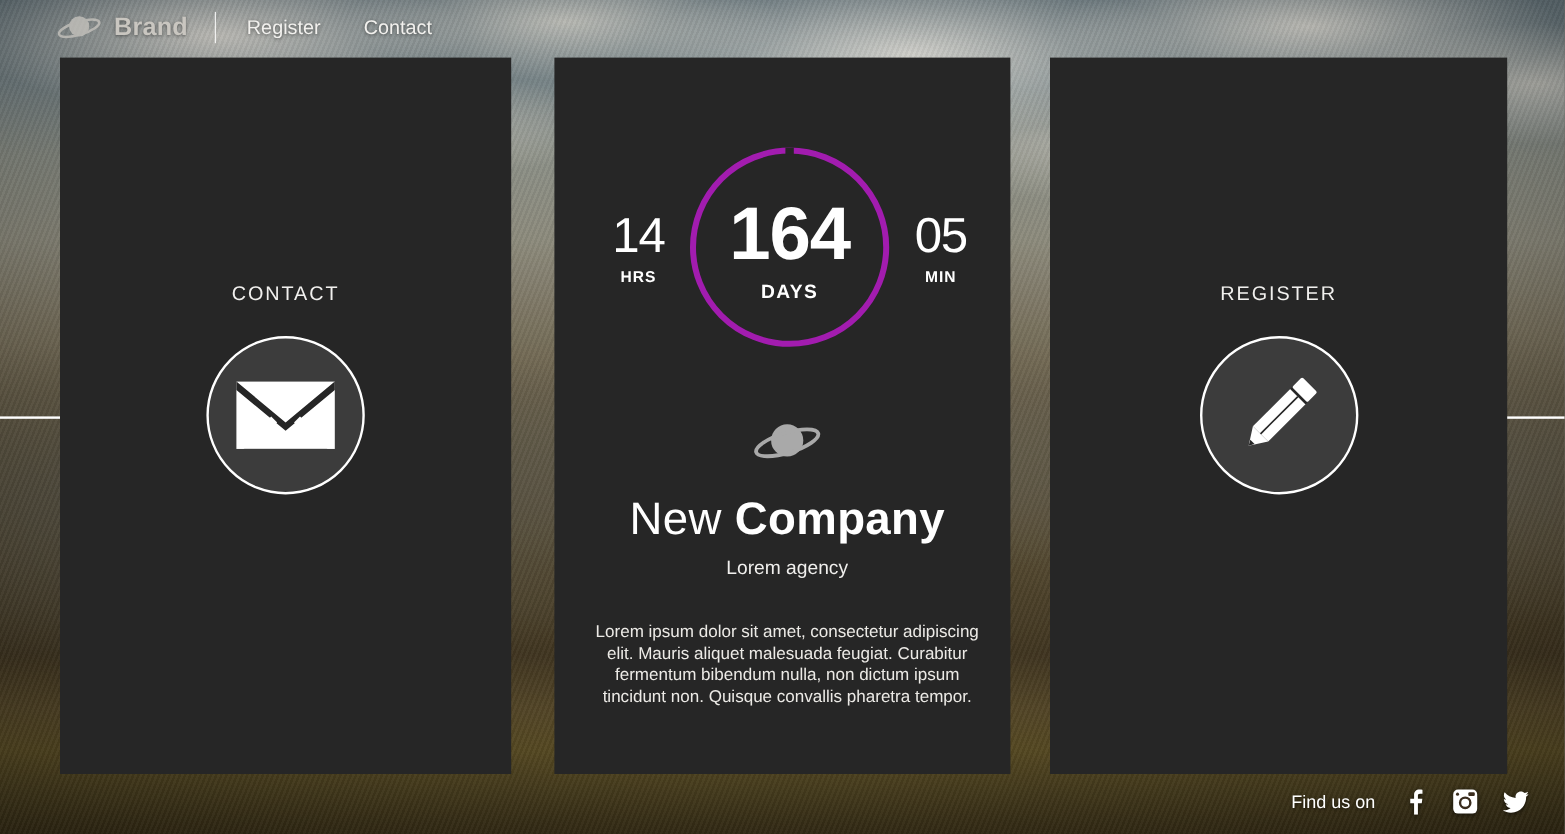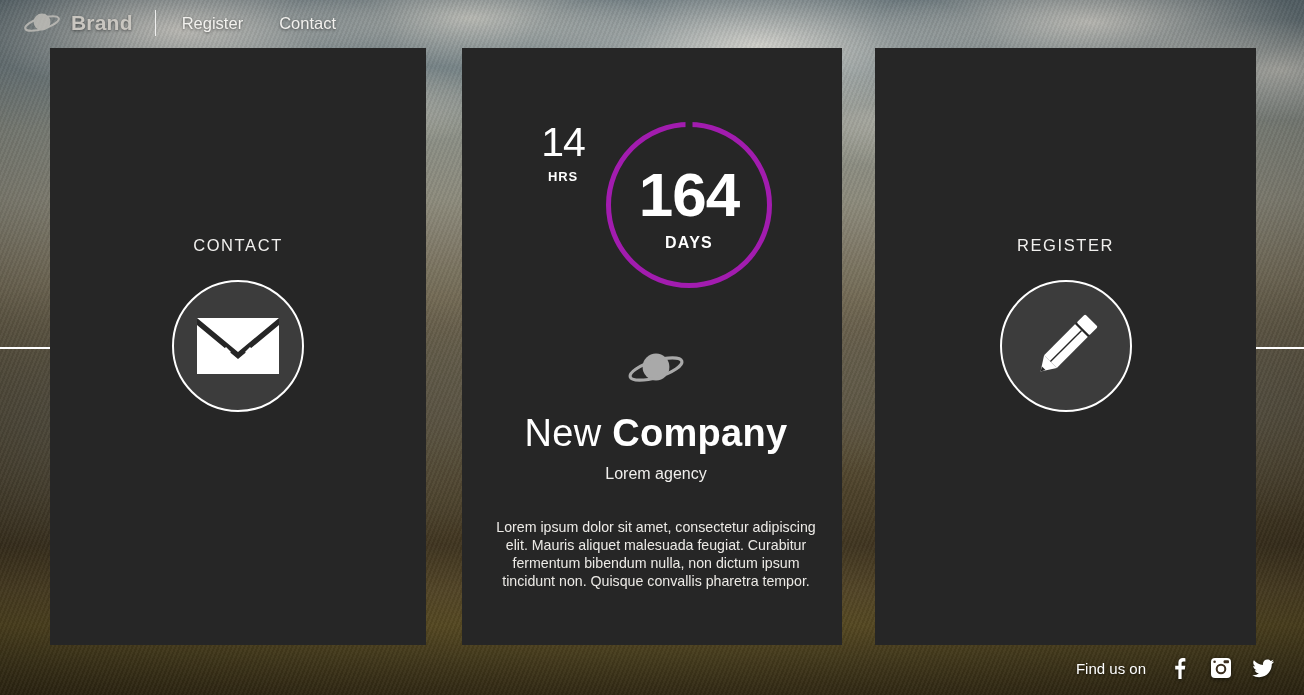--- a/index.html
+++ b/index.html
@@ -65,21 +65,21 @@
   }
 
   
   .navbar {
     position: absolute;
     top: 0; left: 0;
     width: 100%;
     height: 46px;
     display: flex;
     align-items: center;
-    padding-left: 22px;
+    padding-left: 46px;
     z-index: 40;
   }
   .brand {
     display: flex;
     align-items: center;
     gap: 9px;
     margin-right: 22px;
     text-decoration: none;
   }
   .brand-icon { width: 40px; height: 26px; display: block; opacity: .75; }
@@ -151,24 +151,25 @@
     border: 2px solid #ffffff;
     display: flex;
     align-items: center;
     justify-content: center;
     cursor: pointer;
   }
 
   
   .countdown {
     position: absolute;
-    top: 74px;
+    top: 63px;
     left: 0; right: 0;
     height: 190px;
     display: flex;
+    align-items: center;
     justify-content: center;
     margin-left: 12px;
   }
   .cd-unit {
     display: flex;
     flex-direction: column;
     align-items: center;
     line-height: 1;
   }
   .cd-side { width: 62px; }
@@ -322,20 +323,24 @@
       <div class="cd-unit cd-side">
         <div class="cd-num">14</div>
         <div class="cd-lbl">HRS</div>
       </div>
 
       <div class="cd-ring">
         <div class="cd-num">164</div>
         <div class="cd-lbl">DAYS</div>
       </div>
 
+      <div class="cd-unit cd-side">
+        <div class="cd-num">05</div>
+        <div class="cd-lbl">MIN</div>
+      </div>
     </div>
 
     <div class="center-body">
       <svg class="planet-logo" viewBox="0 0 62 42">
         <circle cx="31" cy="19" r="13.4" fill="#a9a9a9"></circle>
         <ellipse cx="31" cy="21" rx="27" ry="8.3" fill="none" stroke="#a9a9a9" stroke-width="3.2" transform="rotate(-17 31 21)"></ellipse>
       </svg>
 
       <div class="company-name">
         <span class="thin">New</span>

